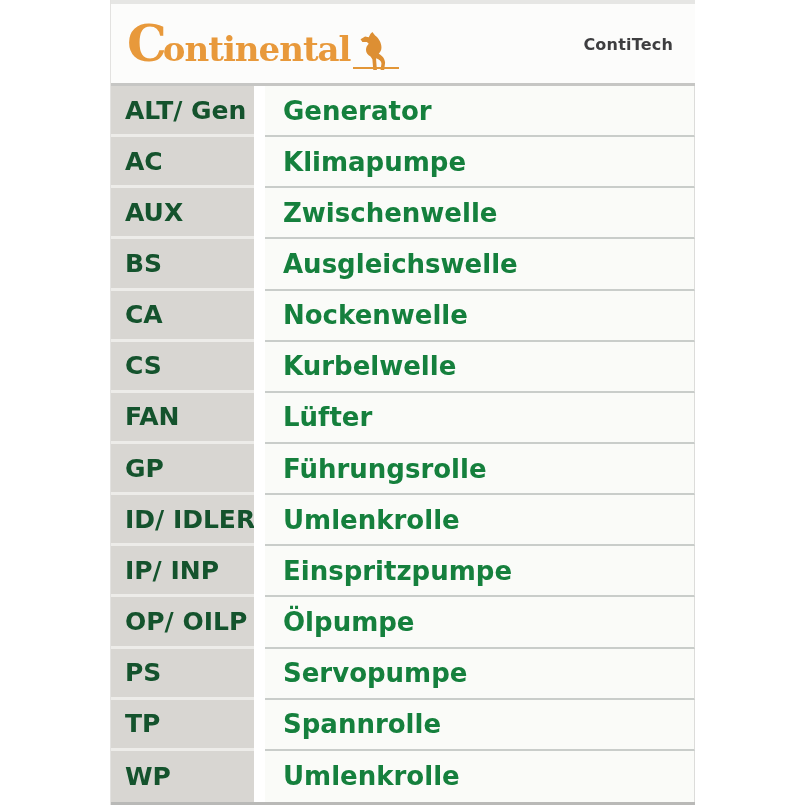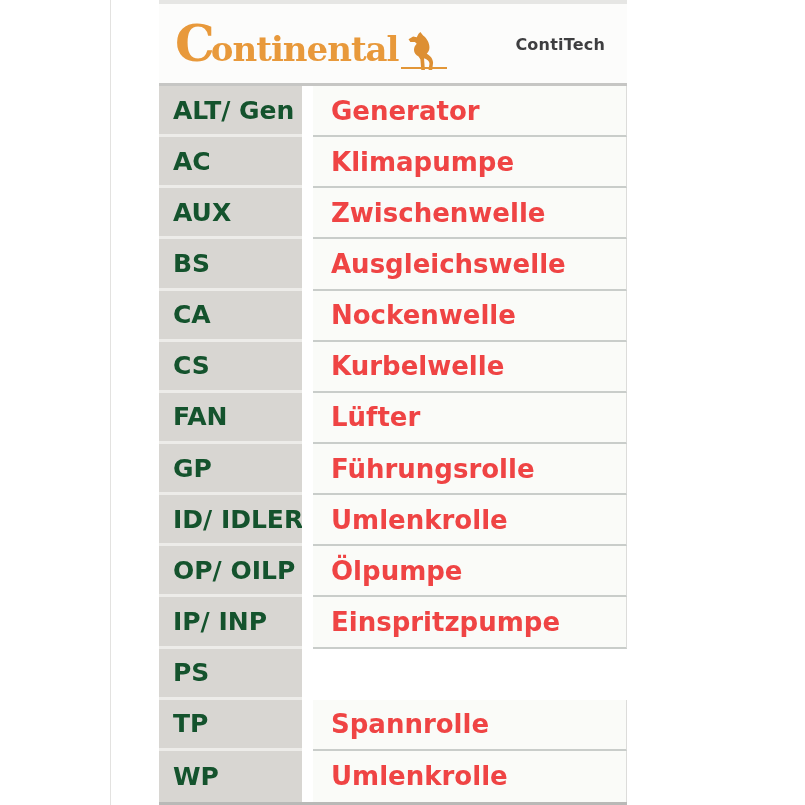--- a/index.html
+++ b/index.html
@@ -10,26 +10,25 @@
     overflow: hidden;
   }
   .sheet {
     position: relative;
     width: 805px; height: 805px;
     background: #ffffff;
   }
   .content {
     position: absolute;
     left: 110px; top: 0;
-    width: 517px; height: 805px;
+    width: 585px; height: 805px;
     border-left: 1px solid #E3E2E0;
     box-sizing: border-box;
     display: flex;
     flex-direction: column;
-    padding-left: 48px;
   }
   
   .header {
     height: 86px;
     flex: 0 0 86px;
     background: #FCFCFB;
     border-top: 4px solid #E6E6E4;
     border-bottom: 3px solid #C6C6C4;
     box-sizing: border-box;
     display: flex;
@@ -116,21 +115,21 @@
     flex: 1 1 auto;
     background: #FAFBF8;
     border-bottom: 2px solid #C9CDCA;
     border-right: 1px solid #DCDCDA;
     box-sizing: border-box;
     display: flex;
     align-items: center;
     padding-left: 18px;
     font-weight: bold;
     font-size: 26px;
-    color: #ef4444;
+    color: #15803d;
     white-space: nowrap;
   }
   .row:last-child .code-cell { border-bottom: none; }
   .row:last-child .term-cell { border-bottom: none; }
 </style>
 </head>
 <body>
 
 <div class="sheet">
   <div class="content">
@@ -198,34 +197,35 @@
         <div class="term-cell">Führungsrolle</div>
       </div>
 
       <div class="row">
         <div class="code-cell">ID/ IDLER</div>
         <div class="gap-cell"></div>
         <div class="term-cell">Umlenkrolle</div>
       </div>
 
       <div class="row">
+        <div class="code-cell">IP/ INP</div>
+        <div class="gap-cell"></div>
+        <div class="term-cell">Einspritzpumpe</div>
+      </div>
+
+      <div class="row">
         <div class="code-cell">OP/ OILP</div>
         <div class="gap-cell"></div>
         <div class="term-cell">Ölpumpe</div>
       </div>
 
       <div class="row">
-        <div class="code-cell">IP/ INP</div>
-        <div class="gap-cell"></div>
-        <div class="term-cell">Einspritzpumpe</div>
-      </div>
-
-      <div class="row">
         <div class="code-cell">PS</div>
         <div class="gap-cell"></div>
+        <div class="term-cell">Servopumpe</div>
       </div>
 
       <div class="row">
         <div class="code-cell">TP</div>
         <div class="gap-cell"></div>
         <div class="term-cell">Spannrolle</div>
       </div>
 
       <div class="row">
         <div class="code-cell">WP</div>

